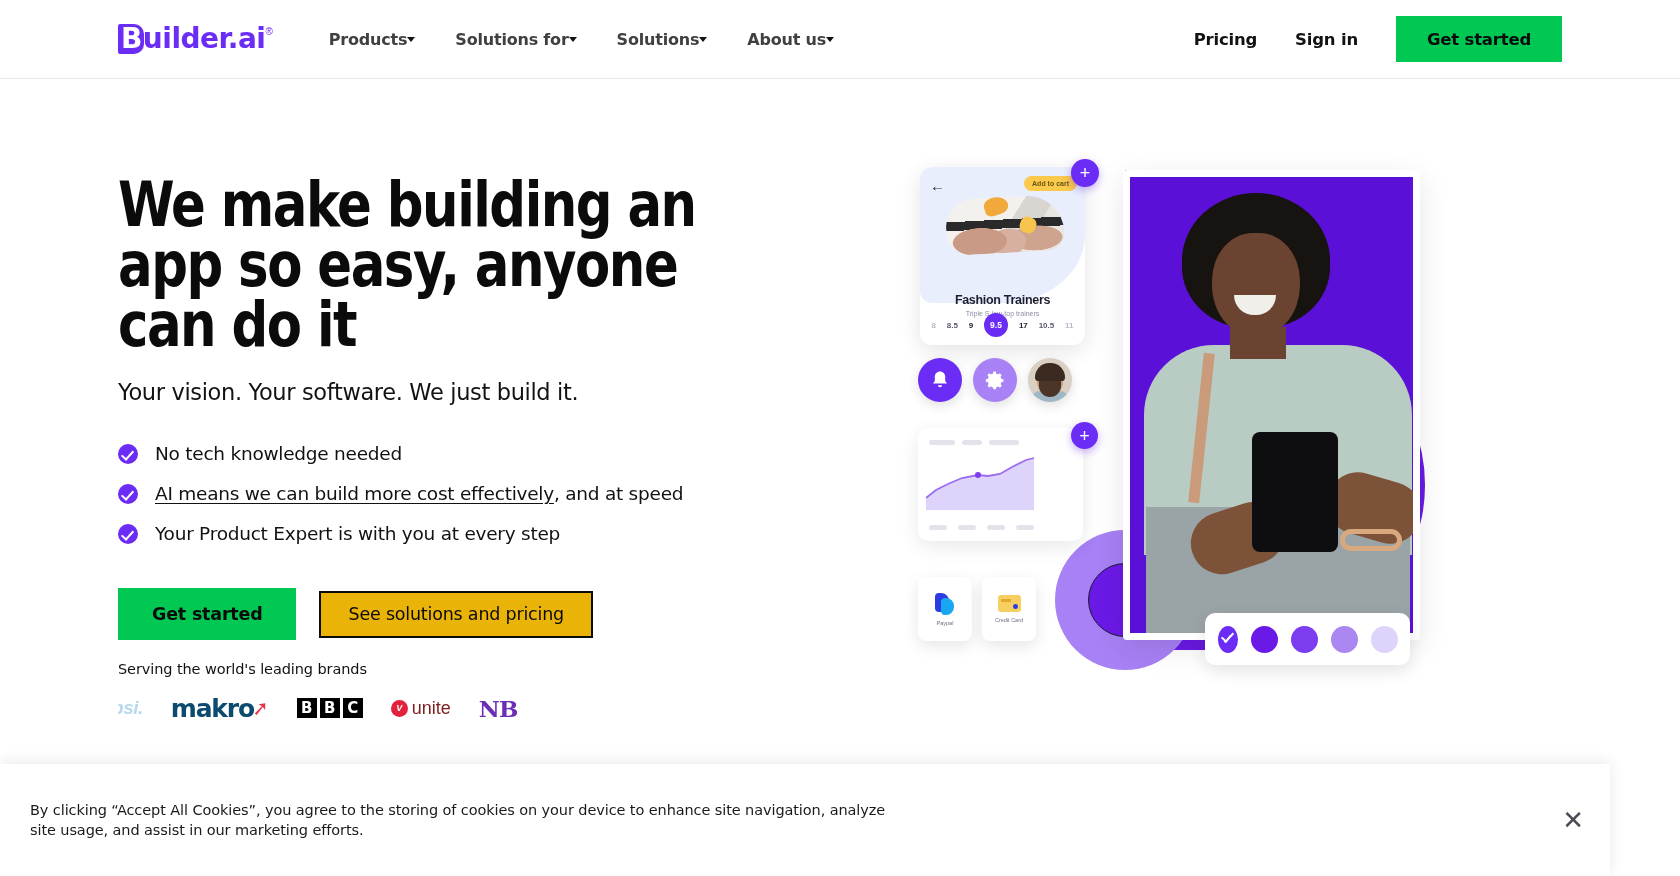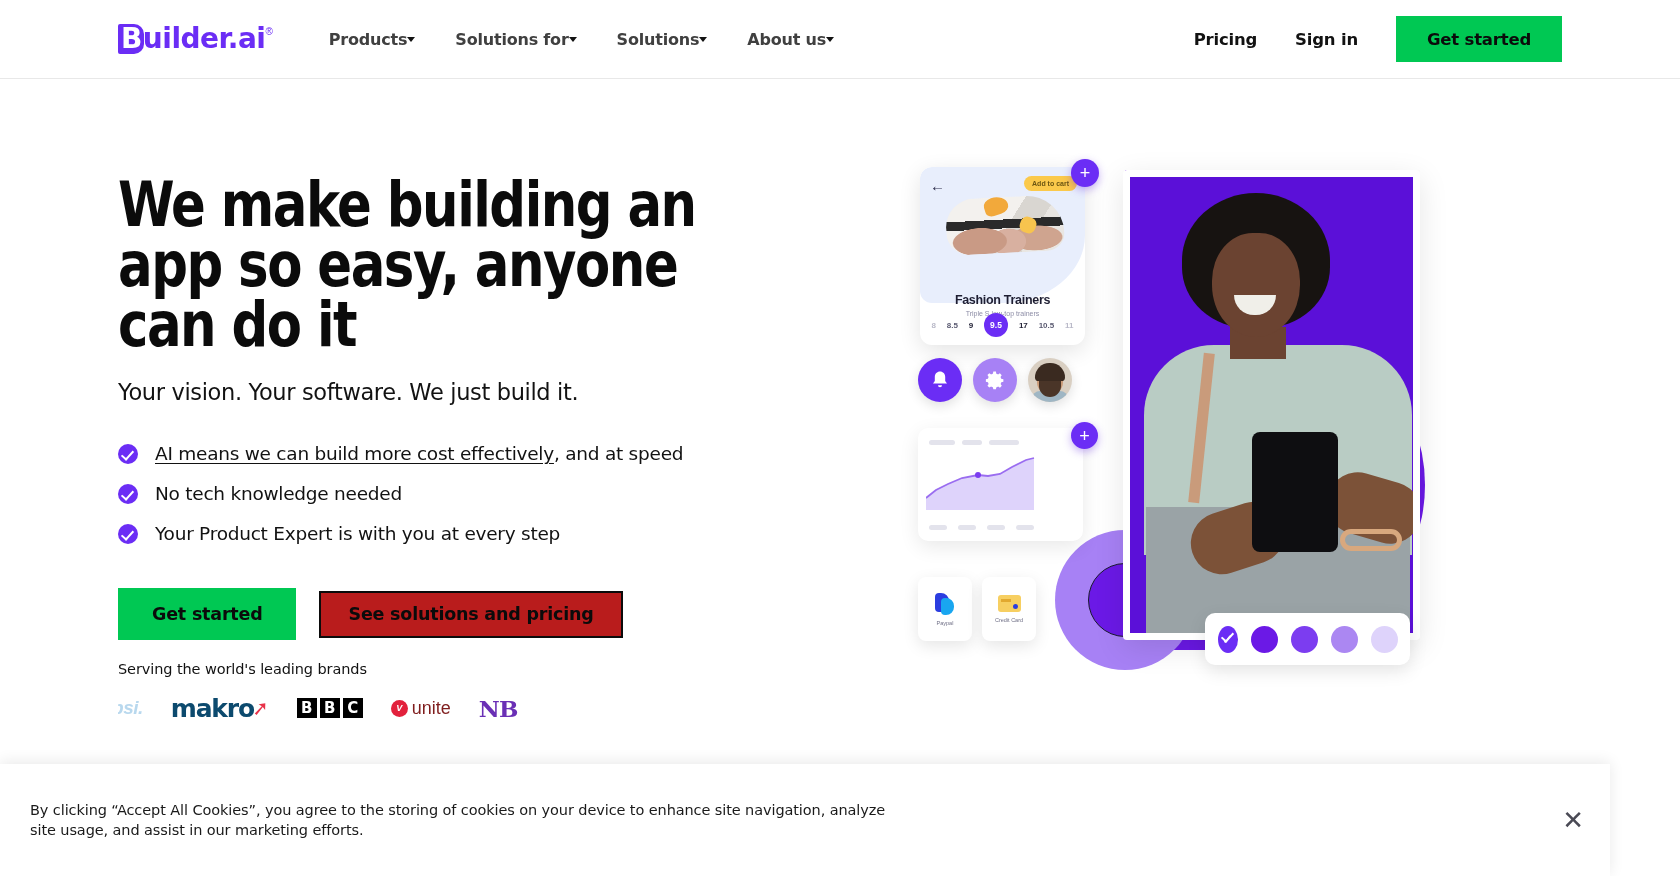--- a/index.html
+++ b/index.html
@@ -69,22 +69,22 @@
     width: 5px; height: 10px; border: solid #fff;
     border-width: 0 2.2px 2.2px 0; transform: rotate(42deg);
   }
   .bullet-text { font-size: 18.5px; color: #121212; letter-spacing: -0.25px;
                  font-family: "DejaVu Sans", sans-serif; }
   .bullet-text .lnk { text-decoration: underline; text-underline-offset: 3px; }
 
   .hero-btns { margin-top: 44px; display: flex; align-items: center; gap: 23px; }
   .hero-cta-green { height: 52px; padding: 0 34px; font-size: 17.5px; display:flex; align-items:center; }
   .btn-outline {
-    height: 47px; padding: 0 27px; background: #b91c1c; color: #0b0b0b;
-    border: 2px solid #0b0b0b; font-size: 17.5px; font-weight: 700; cursor: pointer;
+    height: 47px; padding: 0 27px; background: #eab308; color: #0b0b0b;
+    border: 2px solid #0b0b0b; font-size: 17.5px; font-weight: 400; cursor: pointer;
     font-family: "DejaVu Sans", sans-serif; letter-spacing: -0.2px;
     display:flex; align-items:center;
   }
 
   .brands-label { margin-top: 21px; font-size: 14.5px; color: #121212;
                   font-family: "DejaVu Sans", sans-serif; letter-spacing: -0.1px; }
   .brands-row { margin-top: 16px; display: flex; align-items: center; gap: 28px;
                 height: 30px; overflow: hidden; width: 400px; }
   .brand { display: flex; align-items: center; height: 30px; }
   .brand-pepsi { font-size: 19px; font-weight: 700; color: #b8d8ee; font-style: italic;
@@ -303,25 +303,25 @@
     </div>
   </div>
 
   <div class="hero-left">
     <h1 class="headline">We make building an app so easy, anyone can do it</h1>
     <div class="subhead">Your vision. Your software. We just build it.</div>
 
     <div class="bullets">
       <div class="bullet">
         <span class="check"></span>
-        <span class="bullet-text"><a class="lnk" href="#" style="color:inherit">AI means we can build more cost effectively</a><span>, and at speed</span></span>
+        <span class="bullet-text">No tech knowledge needed</span>
       </div>
       <div class="bullet">
         <span class="check"></span>
-        <span class="bullet-text">No tech knowledge needed</span>
+        <span class="bullet-text"><a class="lnk" href="#" style="color:inherit">AI means we can build more cost effectively</a><span>, and at speed</span></span>
       </div>
       <div class="bullet">
         <span class="check"></span>
         <span class="bullet-text">Your Product Expert is with you at every step</span>
       </div>
     </div>
 
     <div class="hero-btns">
       <button class="btn-green hero-cta-green">Get started</button>
       <button class="btn-outline">See solutions and pricing</button>

